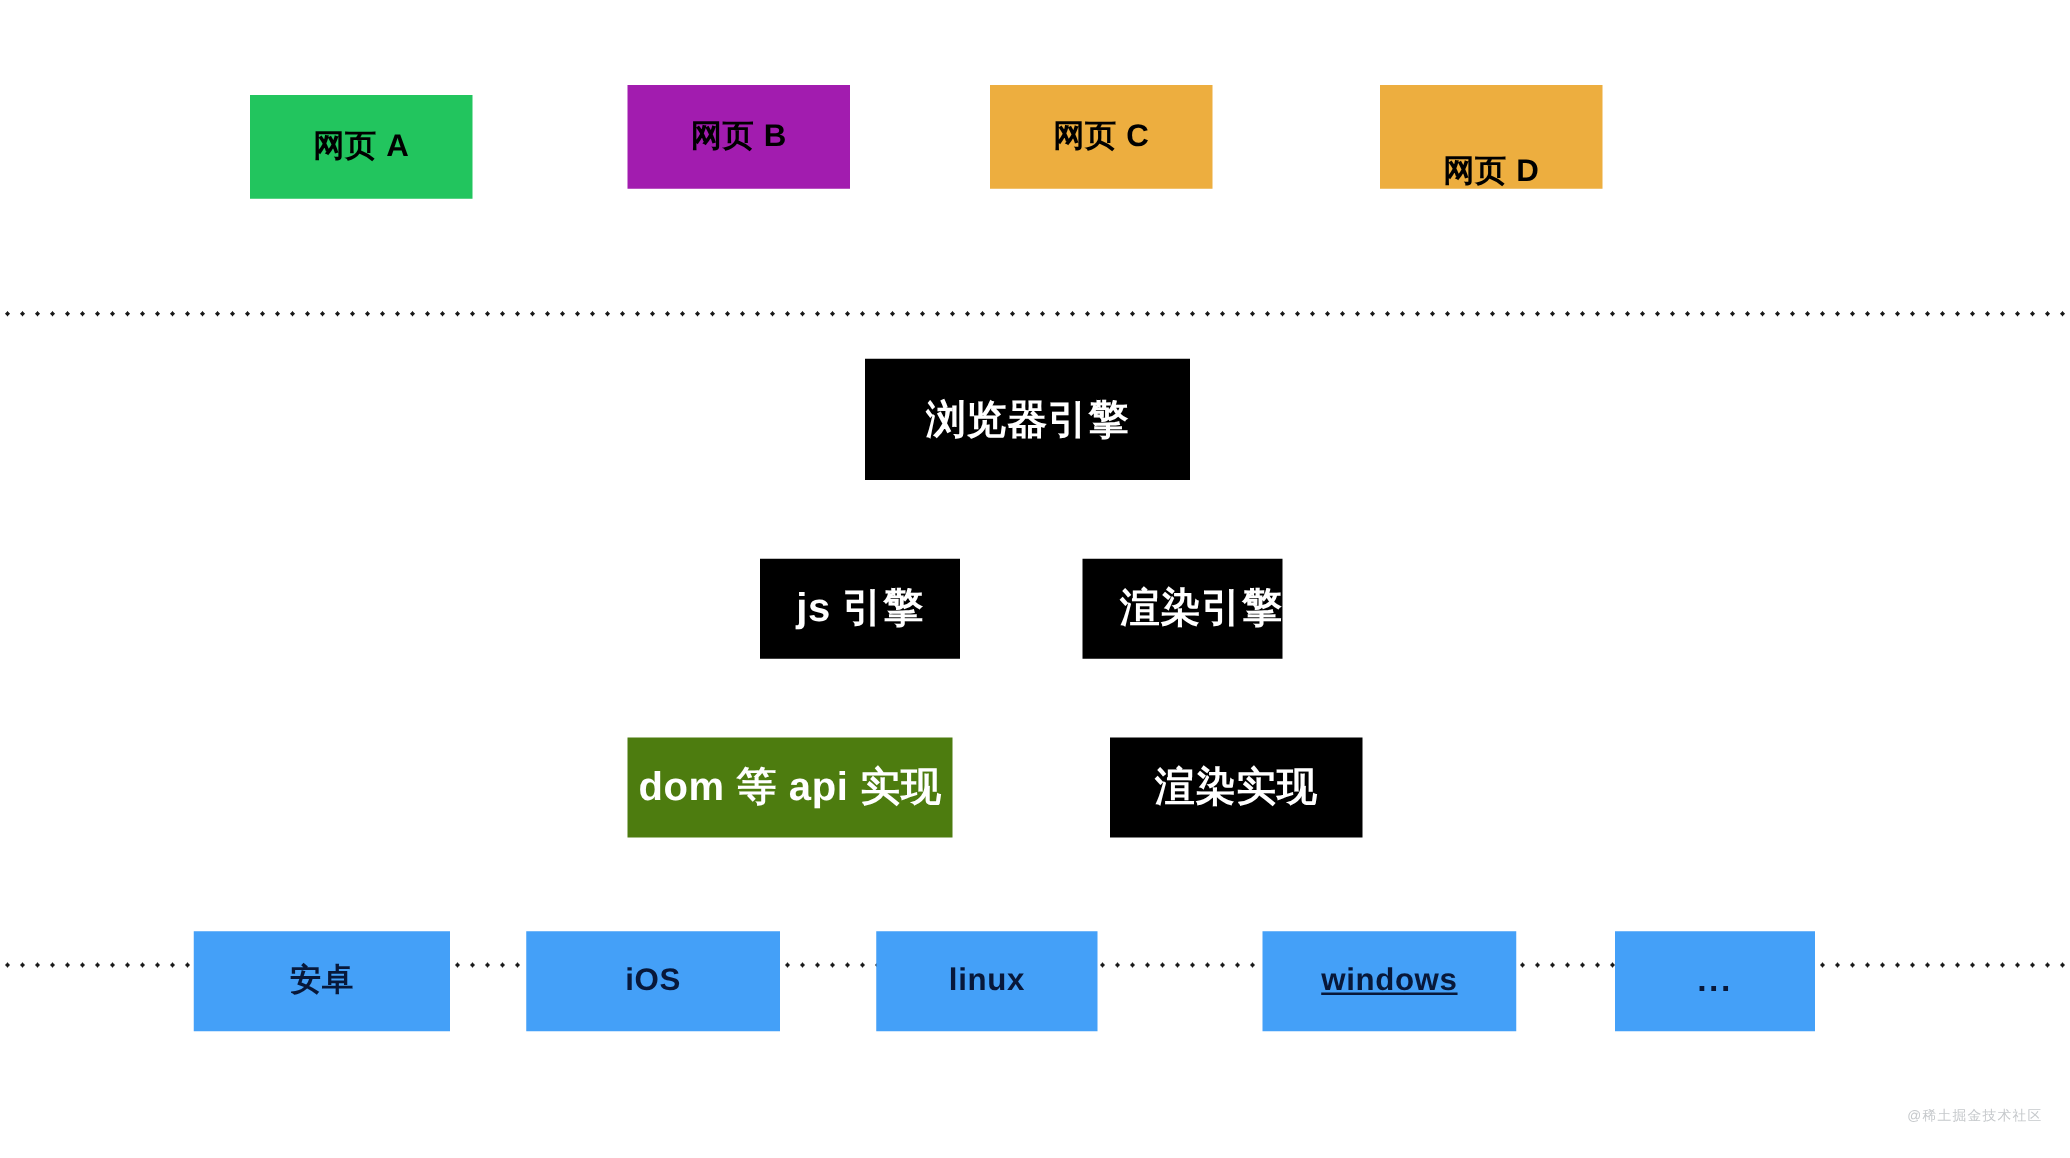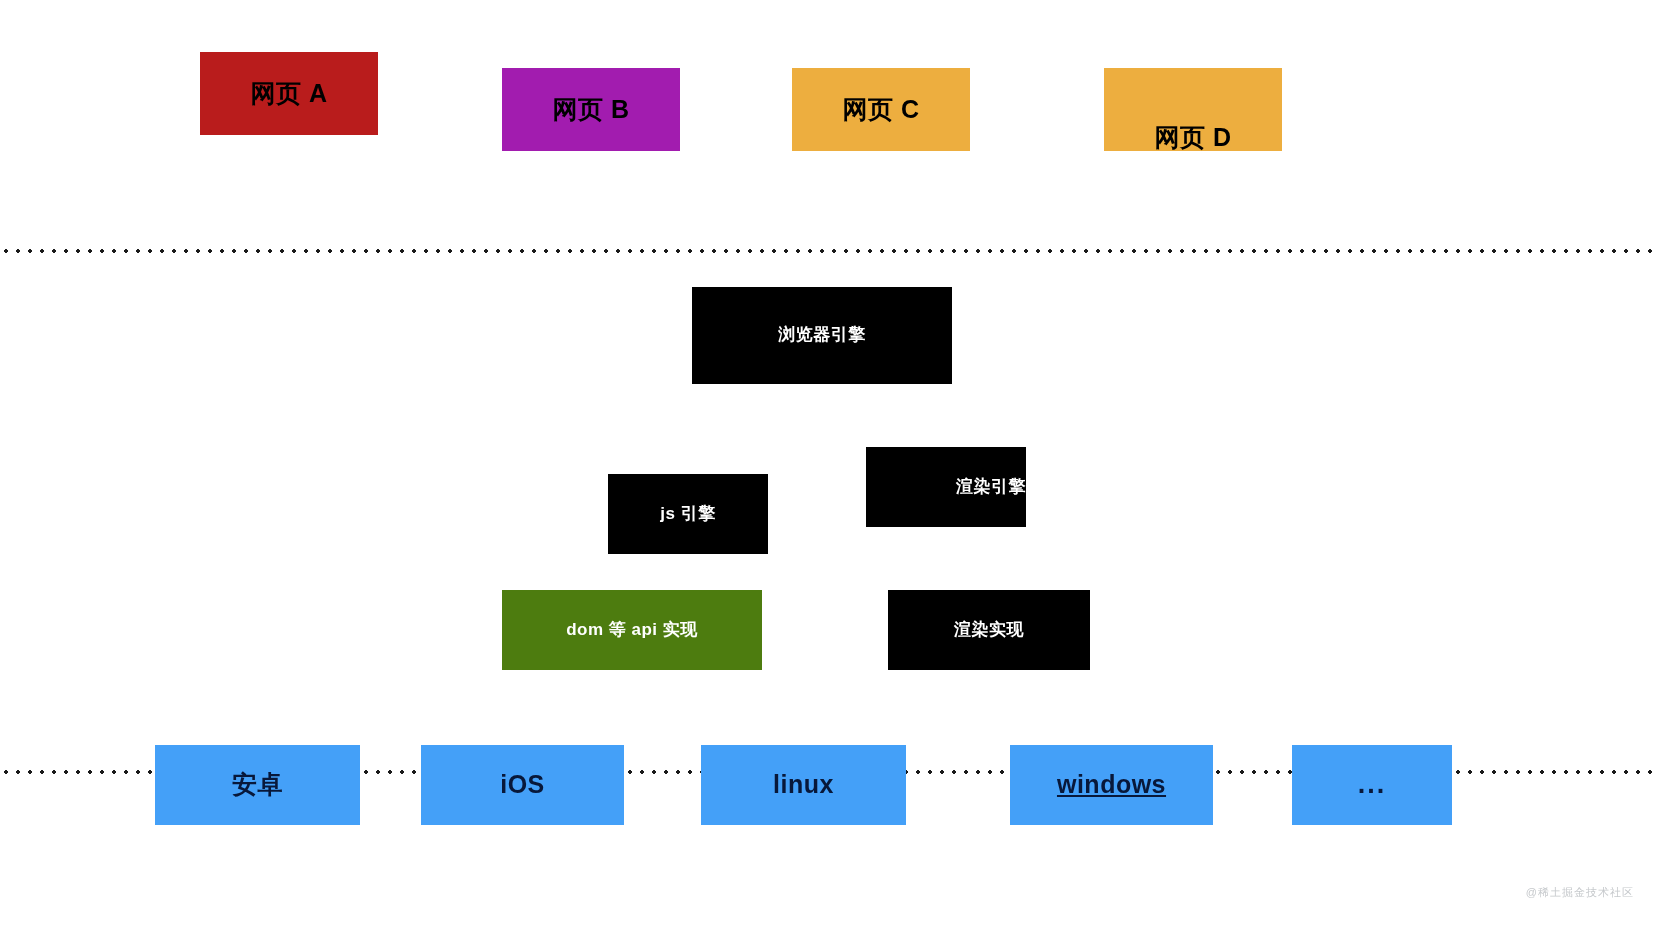--- a/index.html
+++ b/index.html
@@ -44,21 +44,21 @@
     color: #000000;
     font-size: 25px;
     font-weight: 700;
     letter-spacing: 0.5px;
   }
 
   
   .engine-box {
     background: #000000;
     color: #ffffff;
-    font-size: 17px;
+    font-size: 32px;
     font-weight: 700;
     letter-spacing: 0.5px;
   }
 
   
   .platform-box {
     background: #44a0f8;
     color: #08183a;
     font-size: 25px;
     font-weight: 700;
@@ -93,41 +93,41 @@
     white-space: nowrap;
     user-select: none;
   }
 </style>
 </head>
 <body style="background: rgb(255, 255, 255);">
 
 <div id="diagram">
 
   <div class="layer">
-    <div class="box page-box" style="left: 200px; top: 52px; width: 178px; height: 83px; background: #b91c1c;">
+    <div class="box page-box" style="left: 200px; top: 76px; width: 178px; height: 83px; background: #22c55e;">
       <span class="box-label">网页 A</span>
     </div>
     <div class="box page-box" style="left: 502px; top: 68px; width: 178px; height: 83px; background: #a21caf;">
       <span class="box-label">网页 B</span>
     </div>
     <div class="box page-box" style="left: 792px; top: 68px; width: 178px; height: 83px; background: rgb(237, 174, 63);">
       <span class="box-label">网页 C</span>
     </div>
     <div class="box page-box" style="left: 1104px; top: 68px; width: 178px; height: 83px; background: rgb(237, 174, 63); align-items: flex-end;">
       <span class="box-label">网页 D</span>
     </div>
   </div>
 
   <div class="separator" style="top: 249px;"></div>
 
   <div class="layer">
     <div class="box engine-box" style="left: 692px; top: 287px; width: 260px; height: 97px; background: rgb(0, 0, 0); color: rgb(255, 255, 255);">
       <span class="box-label">浏览器引擎</span>
     </div>
-    <div class="box engine-box" style="left: 608px; top: 447px; width: 160px; height: 80px; background: rgb(0, 0, 0); color: rgb(255, 255, 255); margin-top: 27px;">
+    <div class="box engine-box" style="left: 608px; top: 447px; width: 160px; height: 80px; background: rgb(0, 0, 0); color: rgb(255, 255, 255);">
       <span class="box-label">js 引擎</span>
     </div>
     <div class="box engine-box" style="left: 866px; top: 447px; width: 160px; height: 80px; background: rgb(0, 0, 0); color: rgb(255, 255, 255); justify-content: flex-end;">
       <span class="box-label">渲染引擎</span>
     </div>
     <div class="box engine-box" style="left: 502px; top: 590px; width: 260px; height: 80px; background: #4d7c0f; color: rgb(255, 255, 255);">
       <span class="box-label">dom 等 api 实现</span>
     </div>
     <div class="box engine-box" style="left: 888px; top: 590px; width: 202px; height: 80px; background: rgb(0, 0, 0); color: rgb(255, 255, 255); align-items: center;">
       <span class="box-label">渲染实现</span>
@@ -136,21 +136,21 @@
 
   <div class="separator" style="top: 770px;"></div>
 
   <div class="layer">
     <div class="box platform-box" style="left: 155px; top: 745px; width: 205px; height: 80px; background: rgb(68, 160, 248);">
       <span class="box-label">安卓</span>
     </div>
     <div class="box platform-box" style="left: 421px; top: 745px; width: 203px; height: 80px; background: rgb(68, 160, 248);">
       <span class="box-label">iOS</span>
     </div>
-    <div class="box platform-box" style="left: 701px; top: 745px; width: 205px; height: 80px; background: rgb(68, 160, 248);">
+    <div class="box platform-box" style="left: 701px; top: 745px; width: 177px; height: 80px; background: rgb(68, 160, 248);">
       <span class="box-label">linux</span>
     </div>
     <div class="box platform-box" style="left: 1010px; top: 745px; width: 203px; height: 80px; background: rgb(68, 160, 248); text-decoration: underline;">
       <span class="box-label">windows</span>
     </div>
     <div class="box platform-box ellipsis" style="left: 1292px; top: 745px; width: 160px; height: 80px; background: rgb(68, 160, 248);">
       <span class="box-label">...</span>
     </div>
   </div>
 

